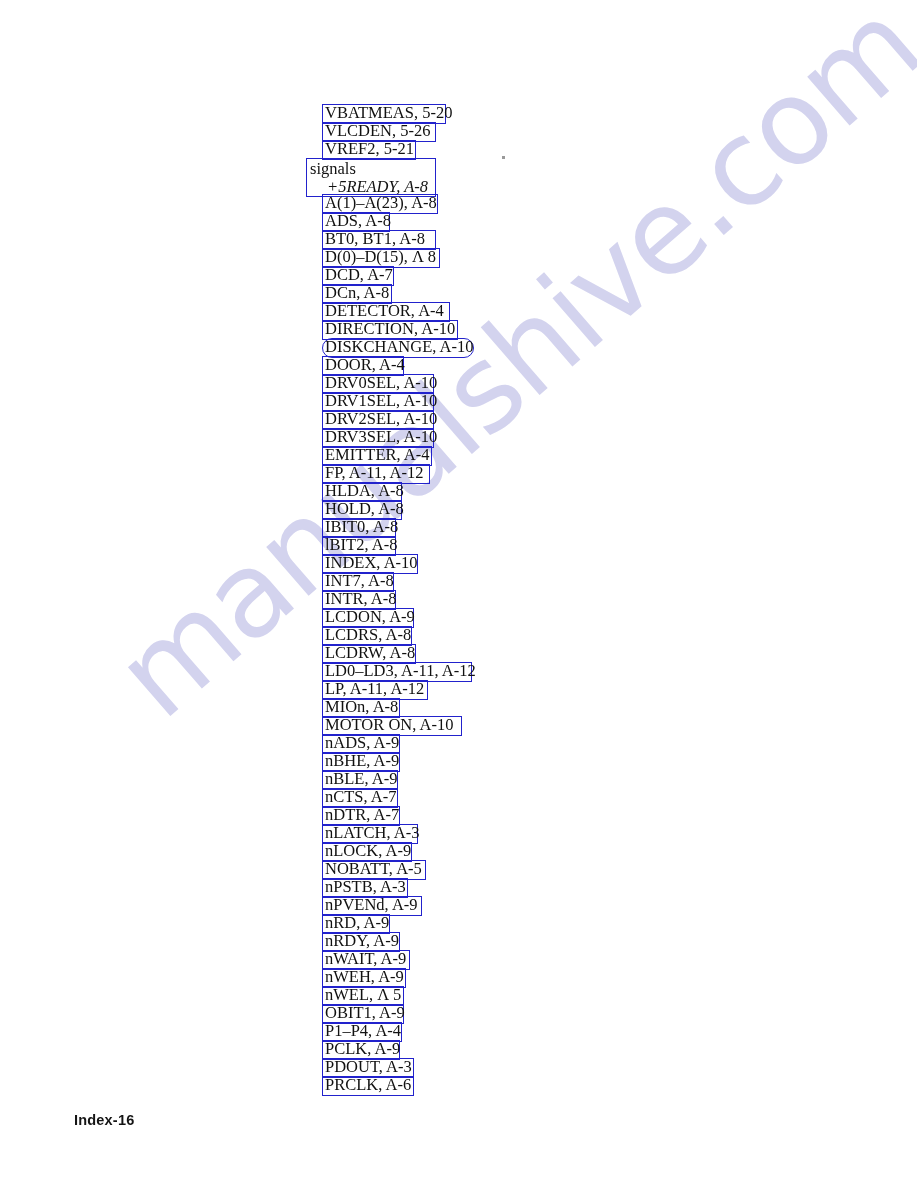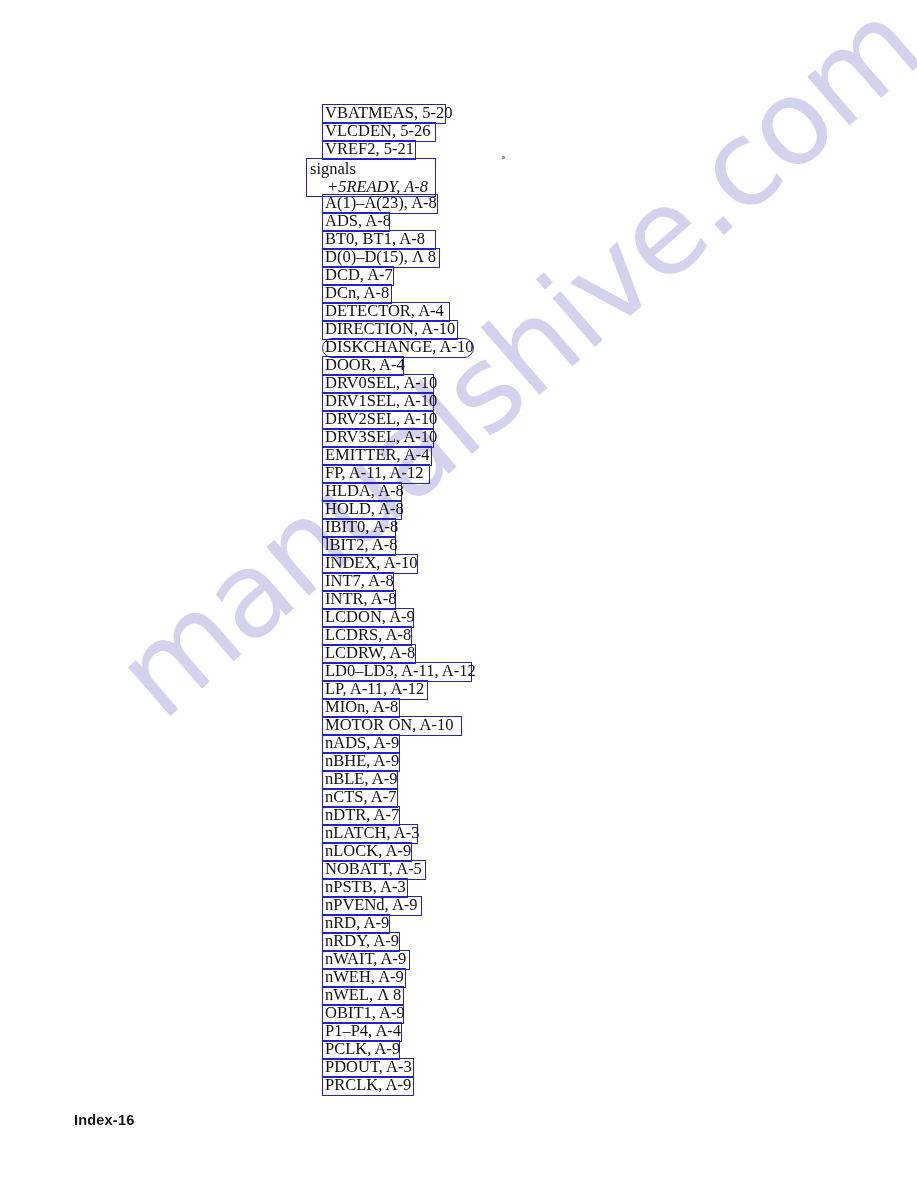--- a/index.html
+++ b/index.html
@@ -168,21 +168,21 @@
     <div class="index-line" style="left: 322px; top: 806px;"><span class="entry-box" style="width: 78px;">nDTR, A-7</span></div>
     <div class="index-line" style="left: 322px; top: 824px; border-radius: 6px;"><span class="entry-box" style="width: 96px;">nLATCH, A-3</span></div>
     <div class="index-line" style="left: 322px; top: 842px;"><span class="entry-box" style="width: 90px;">nLOCK, A-9</span></div>
     <div class="index-line" style="left: 322px; top: 860px;"><span class="entry-box" style="width: 104px;">NOBATT, A-5</span></div>
     <div class="index-line" style="left: 322px; top: 878px;"><span class="entry-box" style="width: 86px;">nPSTB, A-3</span></div>
     <div class="index-line" style="left: 322px; top: 896px;"><span class="entry-box" style="width: 100px;">nPVENd, A-9</span></div>
     <div class="index-line" style="left: 322px; top: 914px;"><span class="entry-box" style="width: 68px;">nRD, A-9</span></div>
     <div class="index-line" style="left: 322px; top: 932px;"><span class="entry-box" style="width: 78px;">nRDY, A-9</span></div>
     <div class="index-line" style="left: 322px; top: 950px;"><span class="entry-box" style="width: 88px;">nWAIT, A-9</span></div>
     <div class="index-line" style="left: 322px; top: 968px;"><span class="entry-box" style="width: 84px;">nWEH, A-9</span></div>
-    <div class="index-line" style="left: 322px; top: 986px;"><span class="entry-box" style="width: 82px;">nWEL, Λ 8</span></div>
+    <div class="index-line" style="left: 322px; top: 986px;"><span class="entry-box" style="width: 82px;">nWEL, Λ 5</span></div>
     <div class="index-line" style="left: 322px; top: 1004px;"><span class="entry-box" style="width: 82px;">OBIT1, A-9</span></div>
     <div class="index-line" style="left: 322px; top: 1022px;"><span class="entry-box" style="width: 80px;">P1–P4, A-4</span></div>
     <div class="index-line" style="left: 322px; top: 1040px;"><span class="entry-box" style="width: 78px;">PCLK, A-9</span></div>
     <div class="index-line" style="left: 322px; top: 1058px;"><span class="entry-box" style="width: 92px;">PDOUT, A-3</span></div>
-    <div class="index-line" style="left: 322px; top: 1076px;"><span class="entry-box" style="width: 92px;">PRCLK, A-9</span></div>
+    <div class="index-line" style="left: 322px; top: 1076px;"><span class="entry-box" style="width: 92px;">PRCLK, A-6</span></div>
   </div>
 
 <div id="page-footer">Index-16</div>
 
 </body></html>

